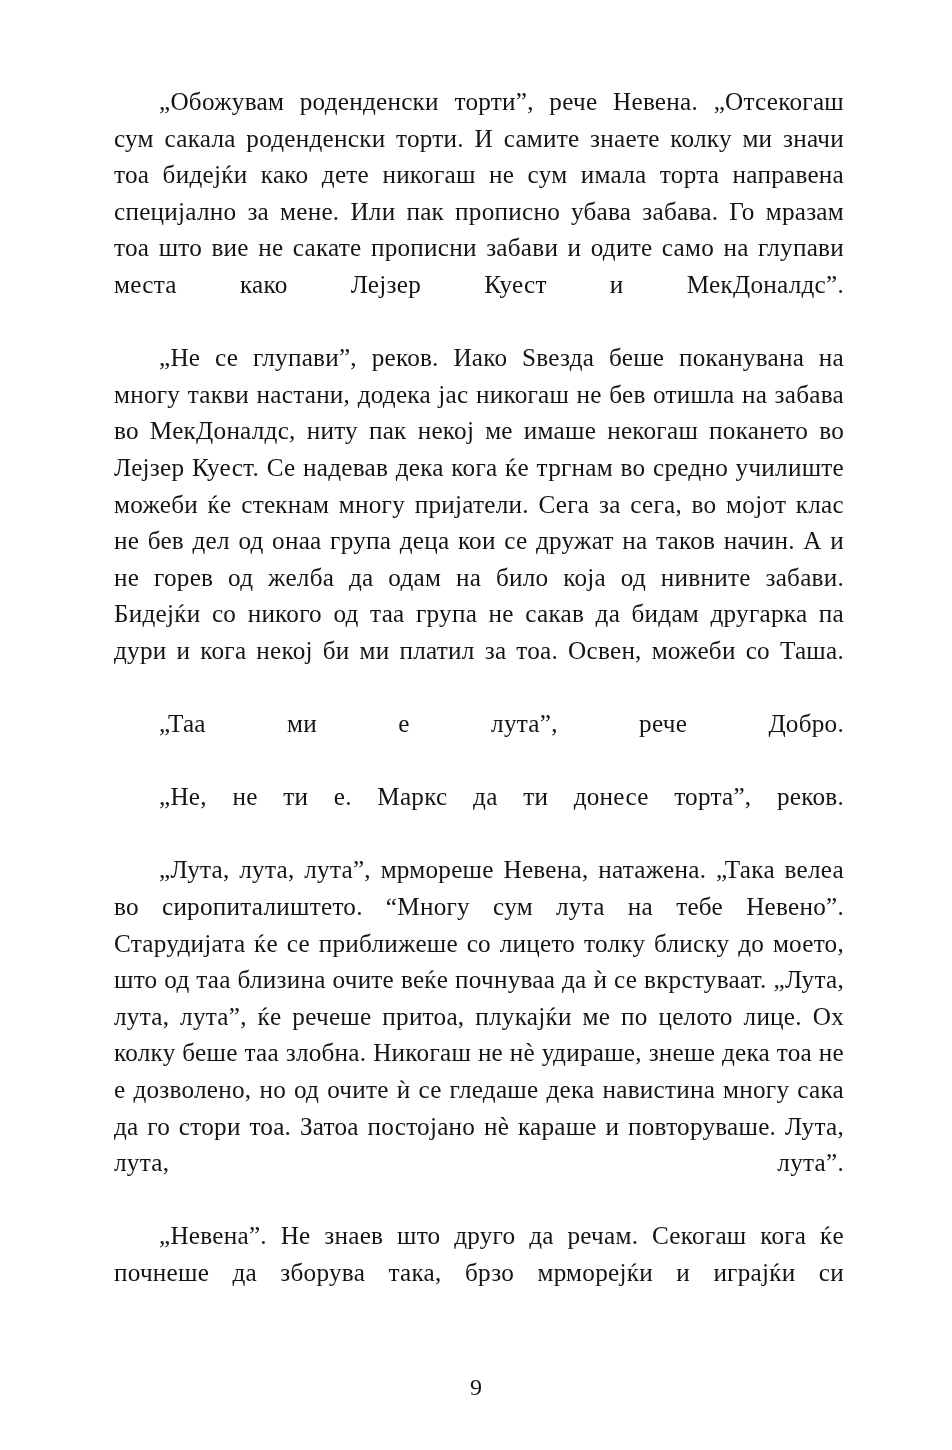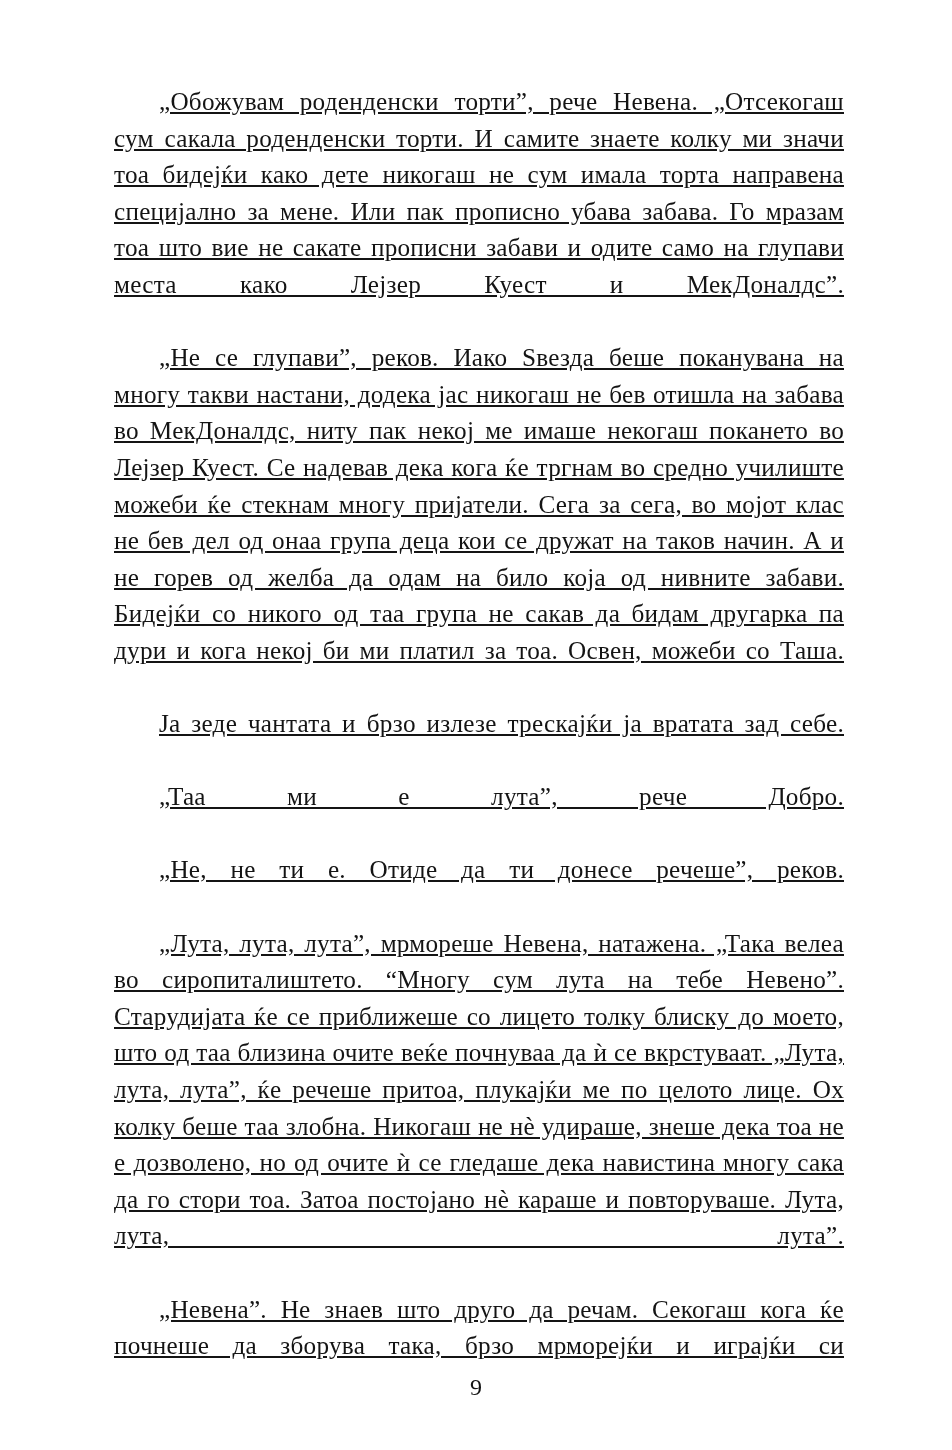--- a/index.html
+++ b/index.html
@@ -35,21 +35,20 @@
     margin: 0;
     padding: 0;
     text-indent: 45px;
     text-align: justify;
     text-justify: inter-word;
     font-size: 25.2px;
     line-height: 36.6px;
     letter-spacing: 0.01em;
     word-spacing: 0.005em;
     hyphens: none;
-    text-decoration: underline;
     -webkit-hyphens: none;
   }
   
   p.para::after {
     content: "";
     display: inline-block;
     width: 100%;
   }
   .page-number {
     position: absolute;
@@ -64,22 +63,21 @@
   }
 </style>
 </head>
 <body>
 
 <div class="page">
 
   <div class="text-column">
     <p class="para">„Обожувам роденденски торти”, рече Невена. „Отсекогаш сум сакала роденденски торти. И самите знаете колку ми значи тоа бидејќи како дете никогаш не сум имала торта направена специјално за мене. Или пак прописно убава забава. Го мразам тоа што вие не сакате прописни забави и одите само на глупави места како Лејзер Куест и МекДоналдс”.</p>
     <p class="para">„Не се глупави”, реков. Иако Ѕвезда беше поканувана на многу такви настани, додека јас никогаш не бев отишла на забава во МекДоналдс, ниту пак некој ме имаше некогаш покането во Лејзер Куест. Се надевав дека кога ќе тргнам во средно училиште можеби ќе стекнам многу пријатели. Сега за сега, во мојот клас не бев дел од онаа група деца кои се дружат на таков начин. А и не горев од желба да одам на било која од нивните забави. Бидејќи со никого од таа група не сакав да бидам другарка па дури и кога некој би ми платил за тоа. Освен, можеби со Таша.</p>
-    <p class="para">Ја зеде чантата и брзо излезе трескајќи ја вратата зад себе.</p>
     <p class="para">„Таа ми е лута”, рече Добро.</p>
-    <p class="para">„Не, не ти е. Отиде да ти донесе речеше”, реков.</p>
+    <p class="para">„Не, не ти е. Маркс да ти донесе торта”, реков.</p>
     <p class="para">„Лута, лута, лута”, мрмореше Невена, натажена. „Така велеа во сиропиталиштето. “Многу сум лута на тебе Невено”. Старудијата ќе се приближеше со лицето толку блиску до моето, што од таа близина очите веќе почнуваа да ѝ се вкрстуваат. „Лута, лута, лута”, ќе речеше притоа, плукајќи ме по целото лице. Ох колку беше таа злобна. Никогаш не нѐ удираше, знеше дека тоа не е дозволено, но од очите ѝ се гледаше дека навистина многу сака да го стори тоа. Затоа постојано нѐ караше и повторуваше. Лута, лута, лута”.</p>
     <p class="para">„Невена”. Не знаев што друго да речам. Секогаш кога ќе почнеше да зборува така, брзо мрморејќи и играјќи си</p>
   </div>
 
   <div class="page-number">9</div>
 
 </div>
 
 </body></html>

